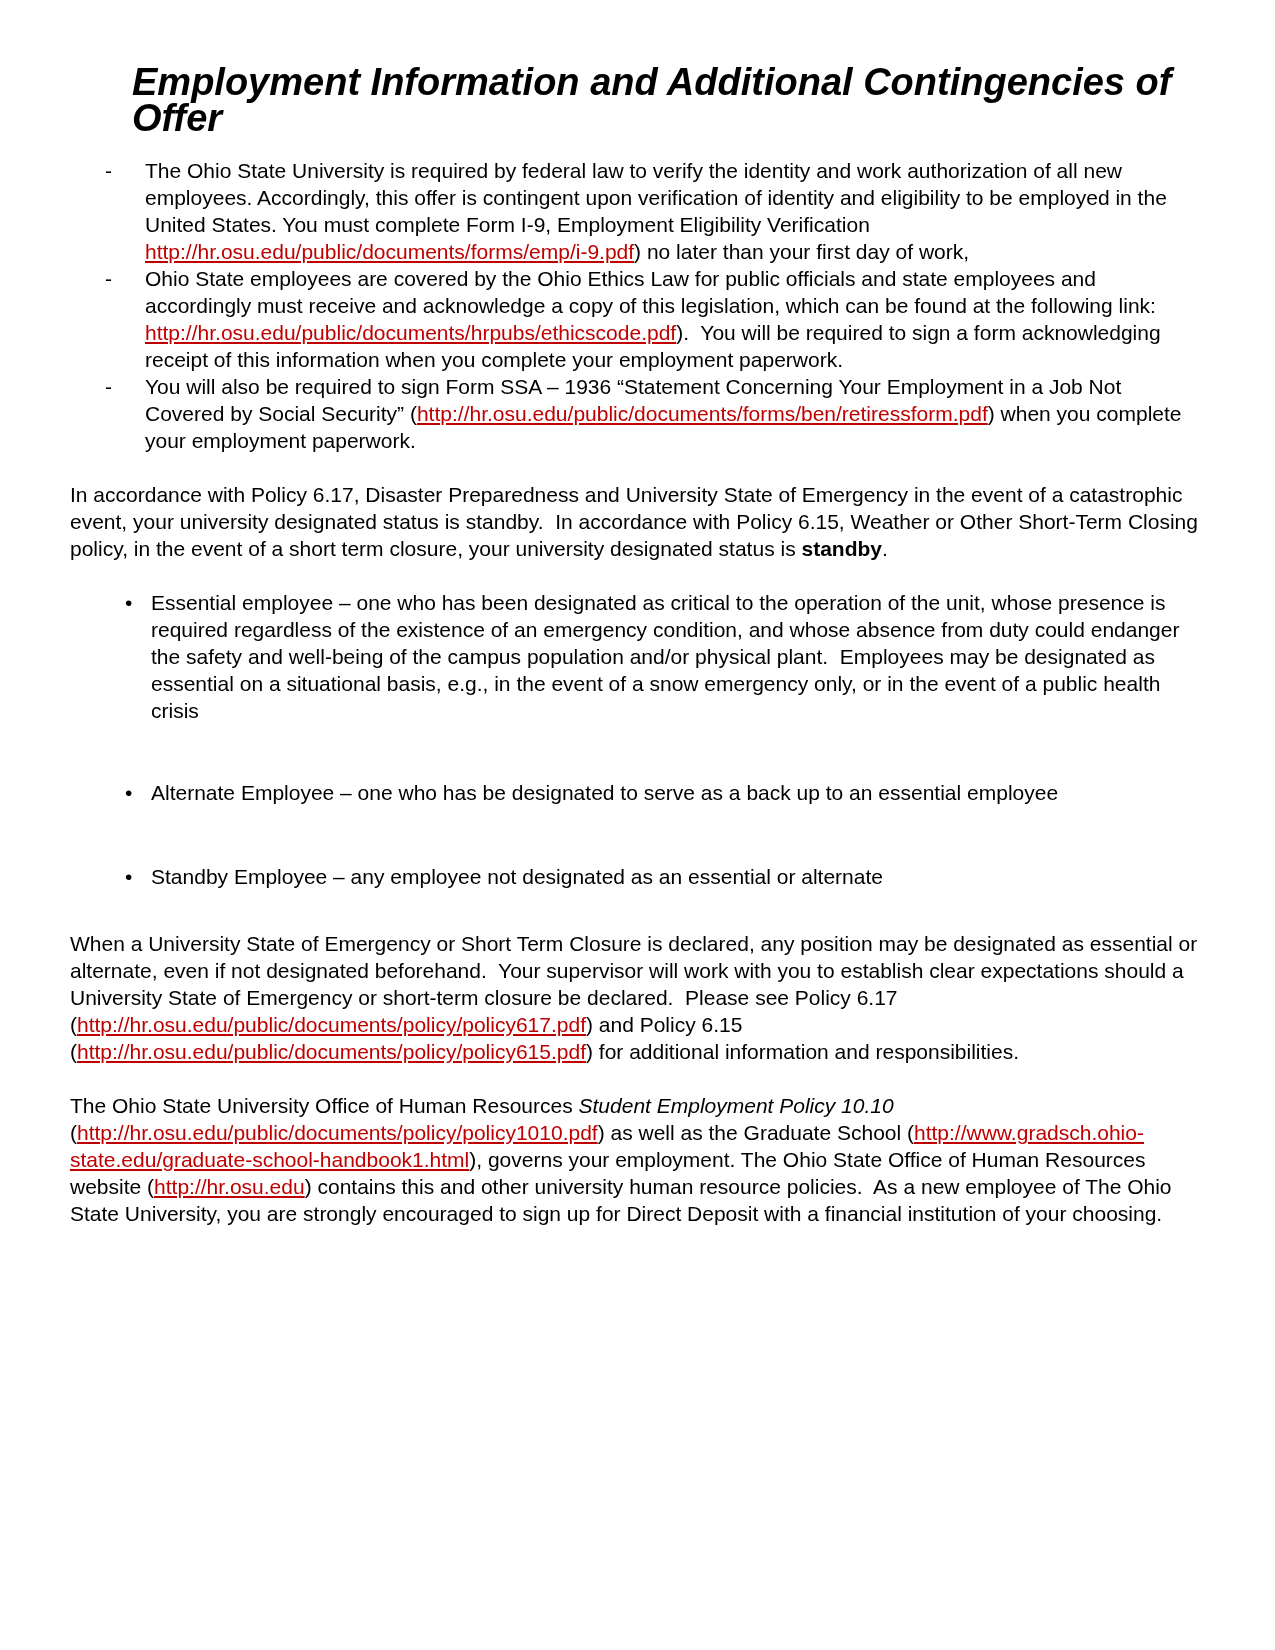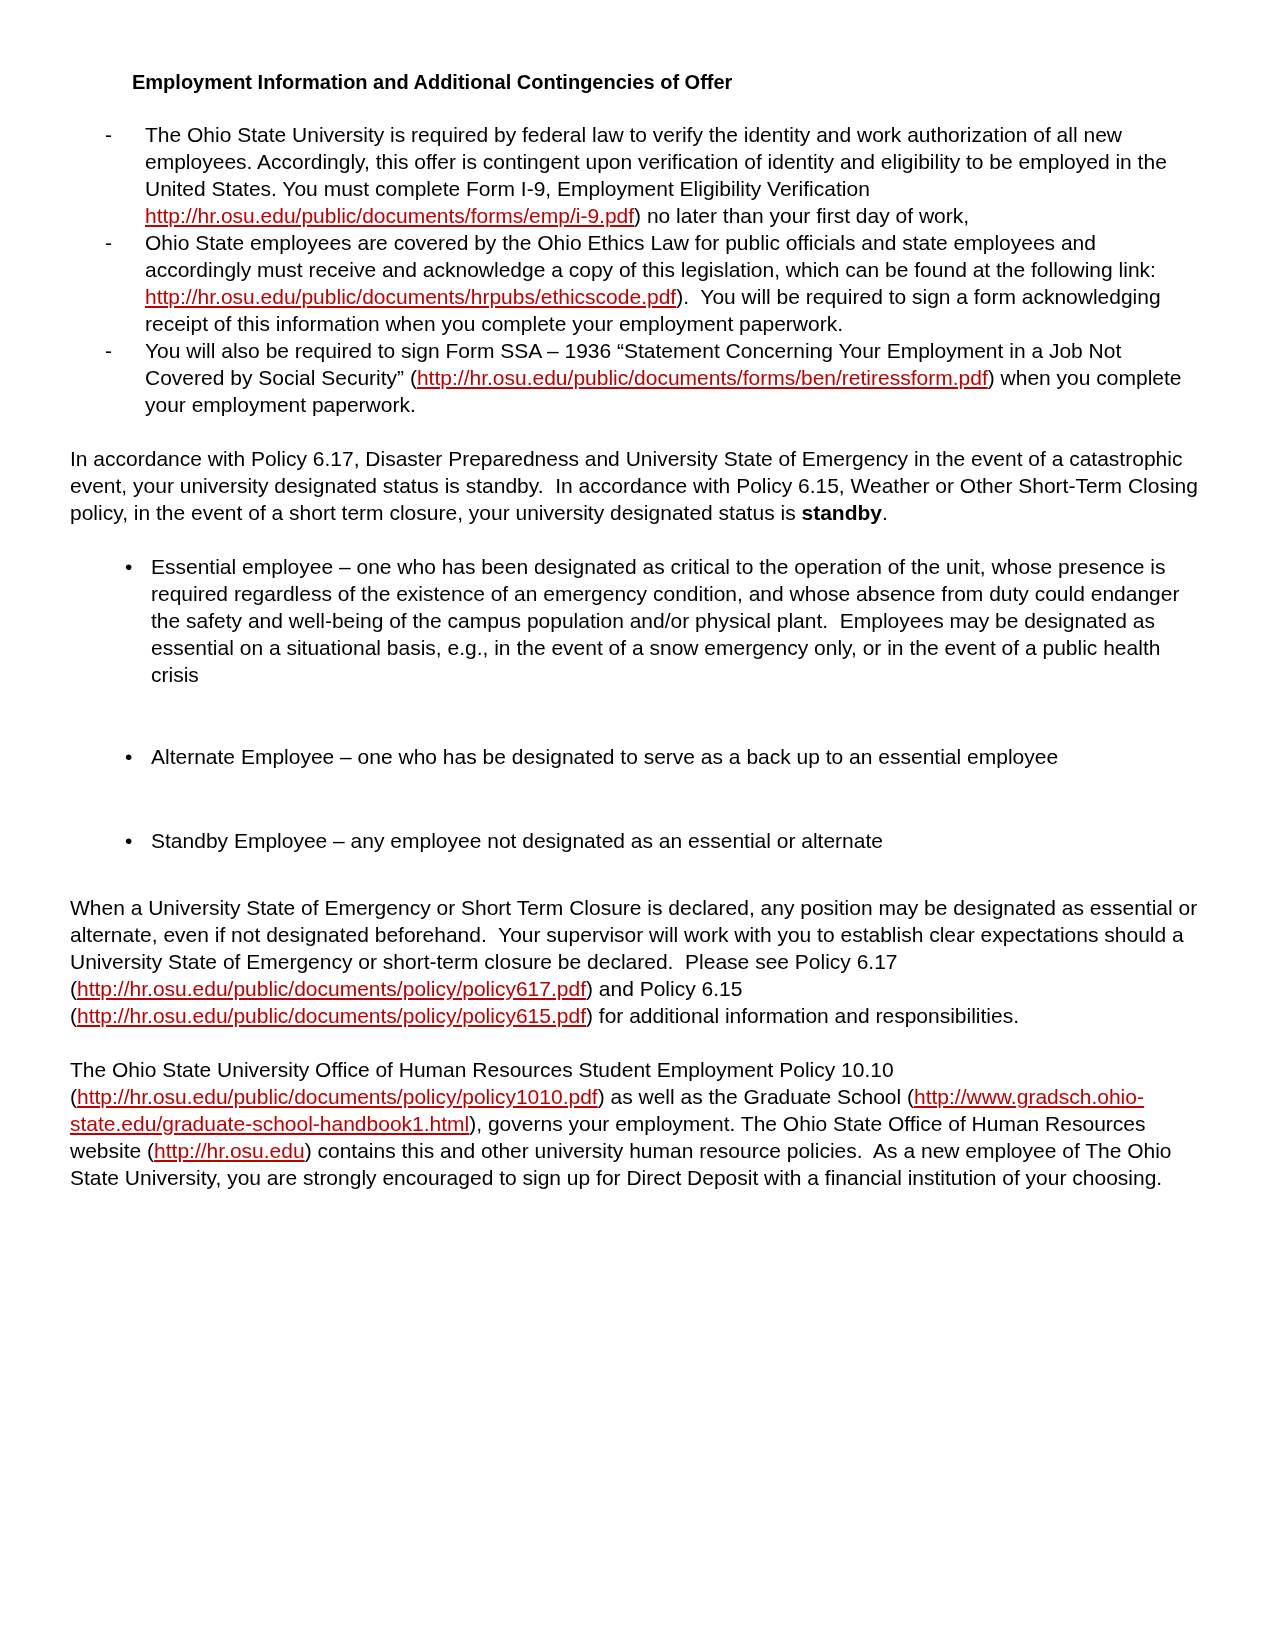--- a/index.html
+++ b/index.html
@@ -13,24 +13,25 @@
     min-height: 1650px;
     box-sizing: border-box;
     background: #ffffff;
     padding: 64px 70px 40px 70px;
     font-family: "Liberation Sans", sans-serif;
     font-size: 21px;
     line-height: 27px;
     color: #000000;
   }
   .doc-title {
-    font-size: 20px;
+    font-size: 38px;
     line-height: 36px;
     font-weight: bold;
     margin: 0 0 21px 62px;
+    font-style: italic;
   }
   .para {
     margin: 0 0 27px 0;
     white-space: pre-wrap;
   }
   .list {
     margin: 0 0 27px 0;
   }
   .li {
     position: relative;
@@ -55,21 +56,21 @@
   .gap-lg { margin-bottom: 55px; }
   .gap-xl { margin-bottom: 57px; }
   .round-list { margin-bottom: 40px; }
   a.link {
     color: #c00000;
     text-decoration: underline;
     cursor: pointer;
     text-align: center;
   }
   .bold { font-weight: bold; }
-  .italic { }
+  .italic { font-style: italic; }
 </style>
 </head>
 <body>
 
 <div class="page">
 
   <h1 class="doc-title">Employment Information and Additional Contingencies of Offer</h1>
 
 
   <div class="list dash-list">

